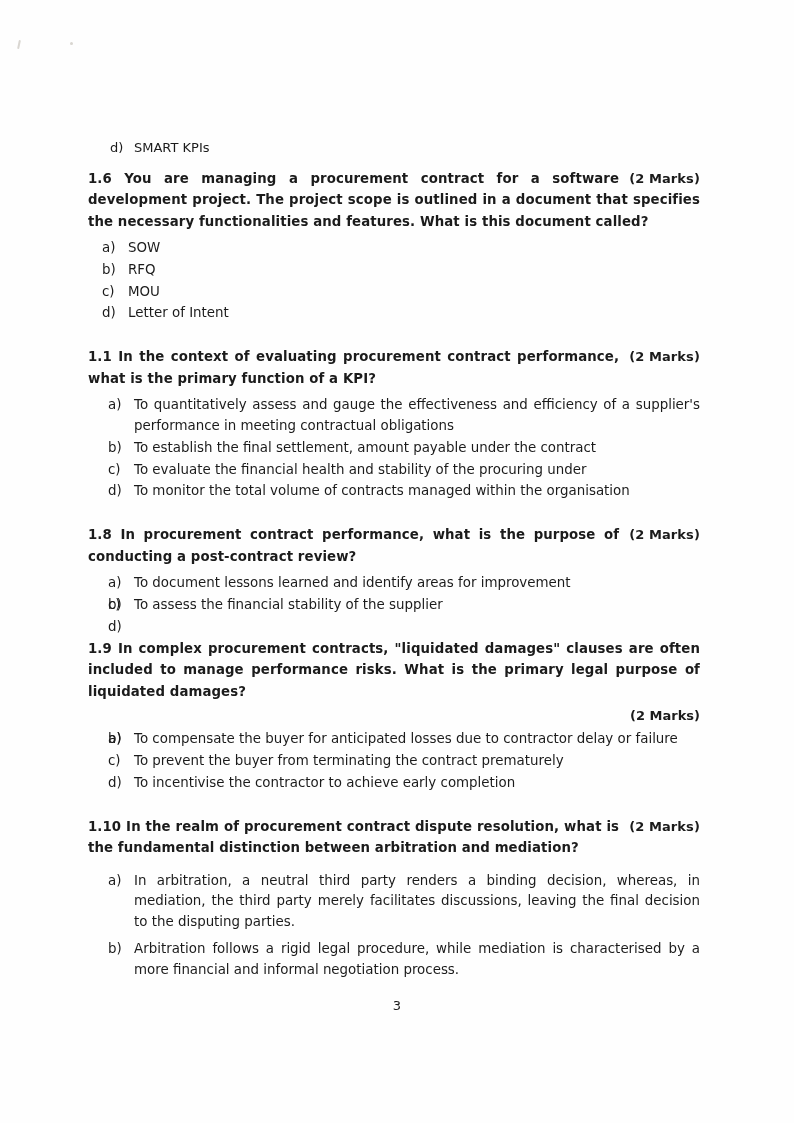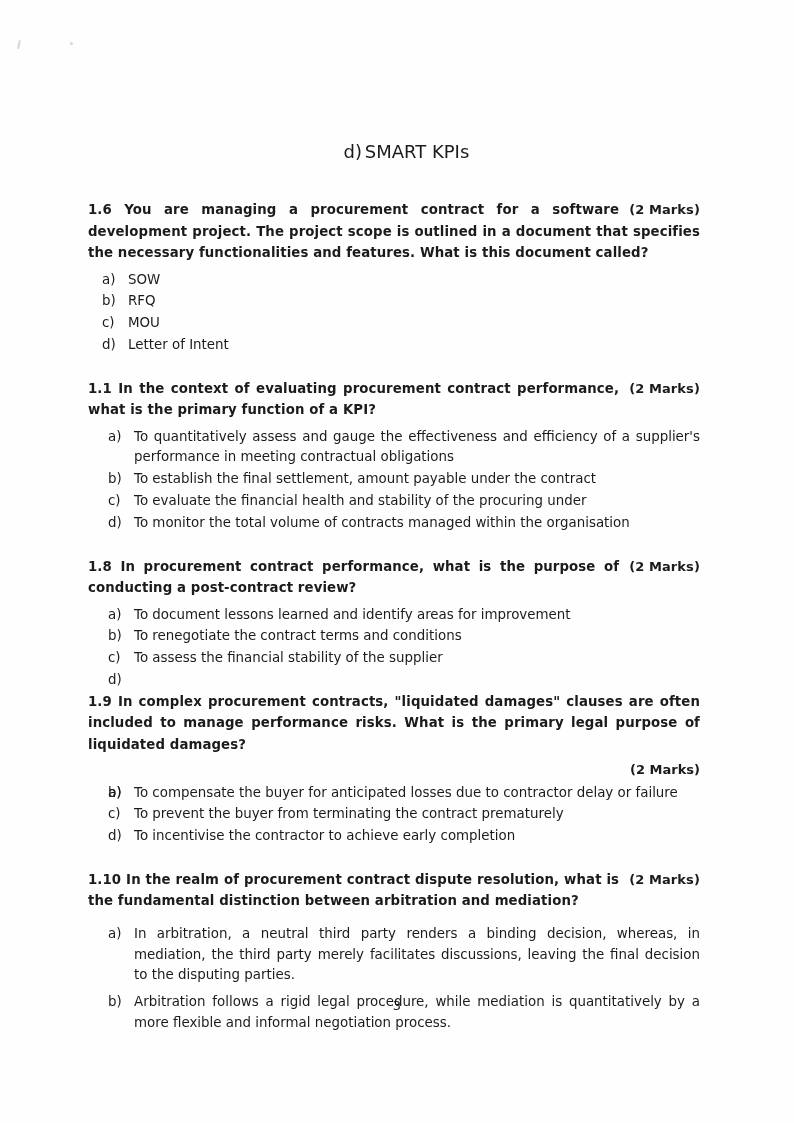--- a/index.html
+++ b/index.html
@@ -16,25 +16,24 @@
     color: #1b1b1b;
     overflow: hidden;
   }
   .content {
     position: absolute;
     left: 88px;
     top: 138px;
     width: 612px;
   }
   .orphan-option {
-    font-size: 18px;
+    font-size: 13px;
     line-height: 1.5;
     margin-left: 22px;
-    margin-bottom: 34px;
-    text-align: center;
+    margin-bottom: 10px;
   }
   .orphan-option .letter {
     display: inline-block;
     width: 24px;
   }
   .qblock {
     margin-bottom: 22px;
   }
   .qhead {
     font-size: 13.3px;
@@ -146,21 +145,21 @@
     </div>
 
     <div class="qblock">
       <div class="qhead clearfix">
         <span class="marks-inline">(2 Marks)</span>
         <span class="qnum">1.8</span>
         <span>In procurement contract performance, what is the purpose of conducting a post-contract review?</span>
       </div>
       <ul class="options indented">
         <li><span class="letter">a)</span><span>To document lessons learned and identify areas for improvement</span></li>
-        <li><span class="letter">b)</span><span>To renegotiate the contract terms and conditions</span></li>
+        <li><span class="letter">b)</span></li>
         <li><span class="letter">c)</span><span>To assess the financial stability of the supplier</span></li>
         <li><span class="letter">d)</span></li>
       </ul>
     </div>
 
     <div class="qblock">
       <div class="qhead">
         <span class="qnum">1.9</span>
         <span>In complex procurement contracts, "liquidated damages" clauses are often included to manage performance risks. What is the primary legal purpose of liquidated damages?</span>
       </div>
@@ -174,21 +173,21 @@
     </div>
 
     <div class="qblock">
       <div class="qhead clearfix">
         <span class="marks-inline">(2 Marks)</span>
         <span class="qnum">1.10</span>
         <span>In the realm of procurement contract dispute resolution, what is the fundamental distinction between arbitration and mediation?</span>
       </div>
       <ul class="options indented" style="margin-top:12px;">
         <li style="margin-bottom:6px;"><span class="letter">a)</span><span>In arbitration, a neutral third party renders a binding decision, whereas, in mediation, the third party merely facilitates discussions, leaving the final decision to the disputing parties.</span></li>
-        <li><span class="letter">b)</span><span>Arbitration follows a rigid legal procedure, while mediation is quantitatively by a more flexible and informal negotiation process.</span></li>
+        <li><span class="letter">b)</span><span>Arbitration follows a rigid legal procedure, while mediation is characterised by a more financial and informal negotiation process.</span></li>
       </ul>
     </div>
 
   </div>
 
   <div class="pagenum">3</div>
 
 </div>
 
 </body></html>

